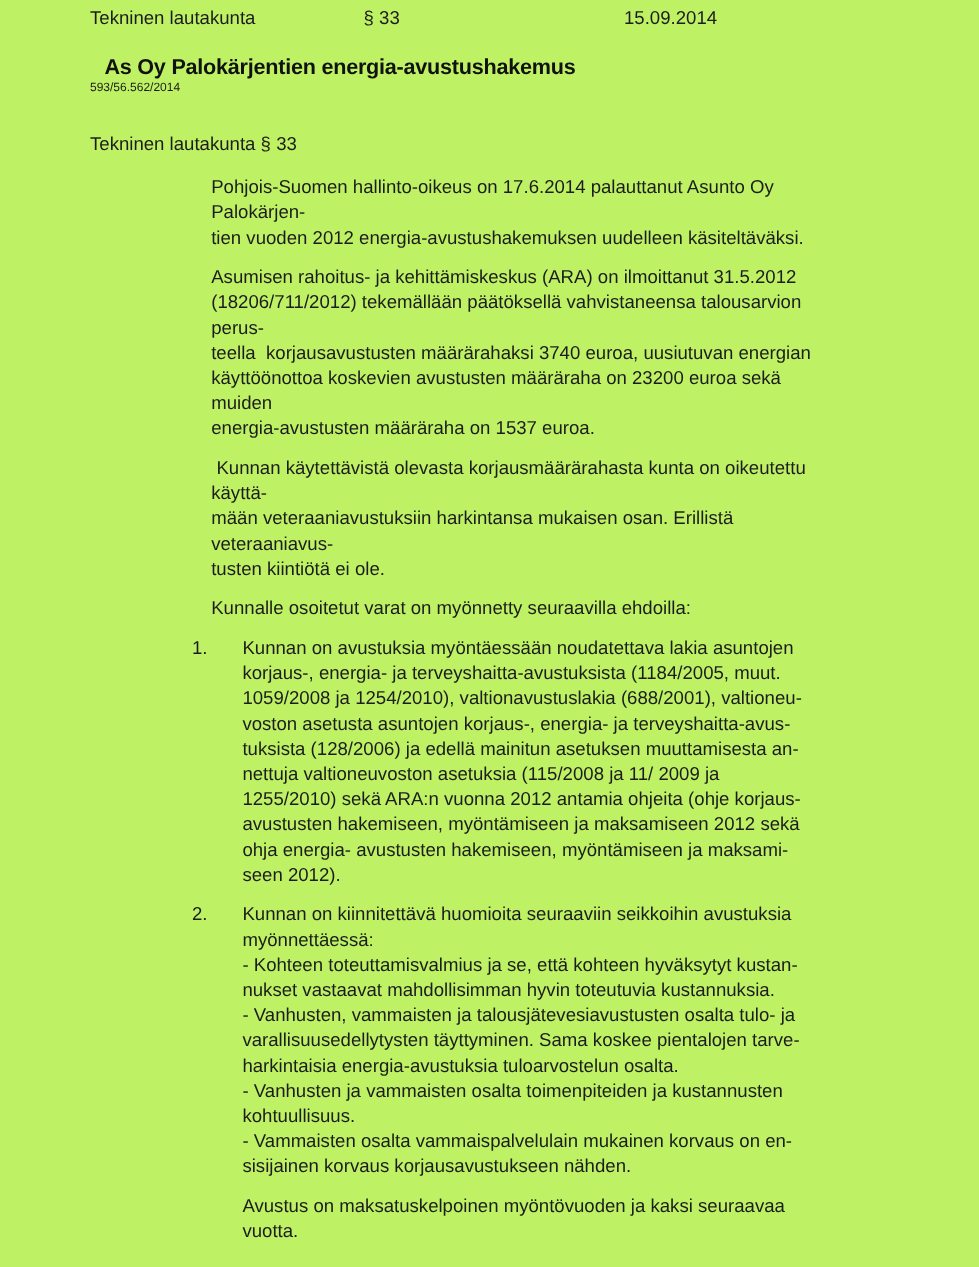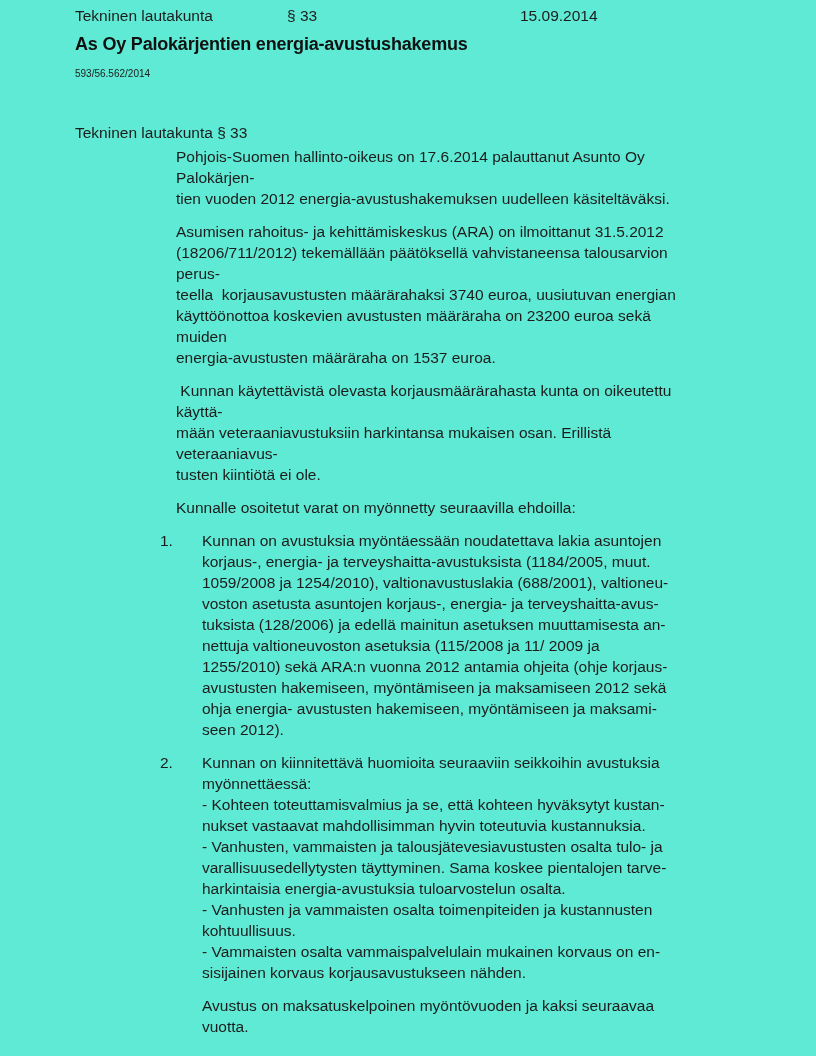--- a/index.html
+++ b/index.html
@@ -4,57 +4,57 @@
 <style>
   html, body {
     margin: 0;
     padding: 0;
     background: #ffffff;
   }
   .page {
     position: relative;
     width: 816px;
     height: 1056px;
-    background: #5eead4;
+    background: #bef264;
     font-family: "Liberation Sans", sans-serif;
     color: #1c1c1c;
     overflow: hidden;
   }
   .docheader {
     position: absolute;
     top: 5px;
     left: 75px;
     width: 660px;
     height: 22px;
     font-size: 15.5px;
     line-height: 21px;
   }
   .docheader .hdr-committee { position: absolute; left: 0; top: 0; }
-  .docheader .hdr-section   { position: absolute; left: 212px; top: 0; text-align: right; }
+  .docheader .hdr-section   { position: absolute; left: 228px; top: 0; text-align: right; }
   .docheader .hdr-date      { position: absolute; left: 445px; top: 0; }
 
   .doc-title {
     position: absolute;
     top: 34px;
     left: 75px;
-    margin: 0;
+    margin: 12px;
     font-size: 18px;
     font-weight: bold;
     letter-spacing: -0.2px;
     color: #111111;
   }
   .diary-number {
     position: absolute;
     top: 68px;
     left: 75px;
     font-size: 10px;
   }
   .subheading {
     position: absolute;
-    top: 124px;
+    top: 112px;
     left: 75px;
     font-size: 15.5px;
   }
   .doc-body {
     position: absolute;
     top: 146px;
     left: 160px;
     width: 525px;
     font-size: 15.5px;
     line-height: 21px;

